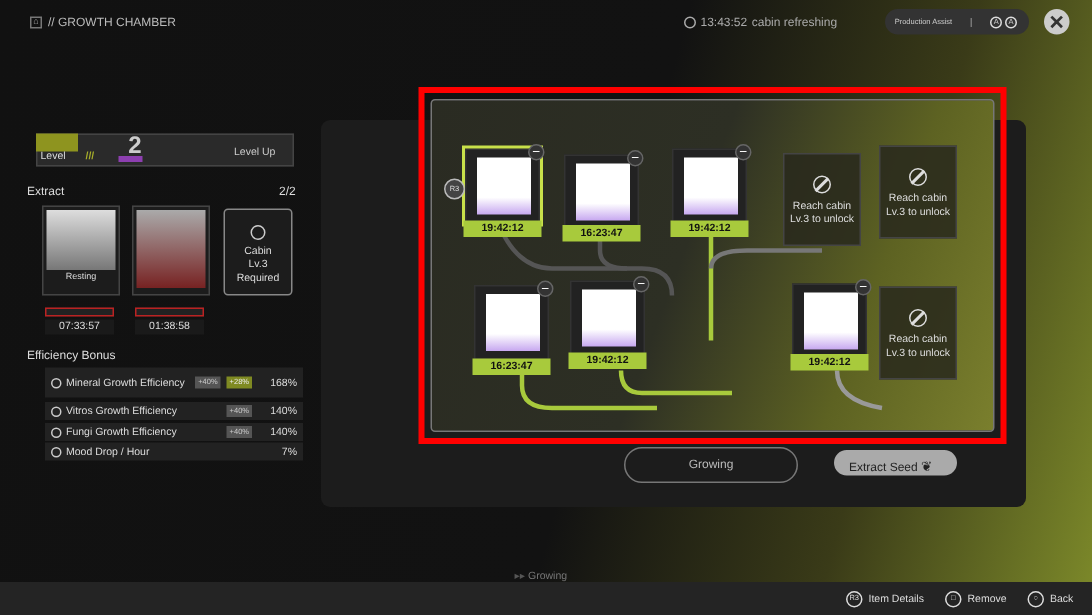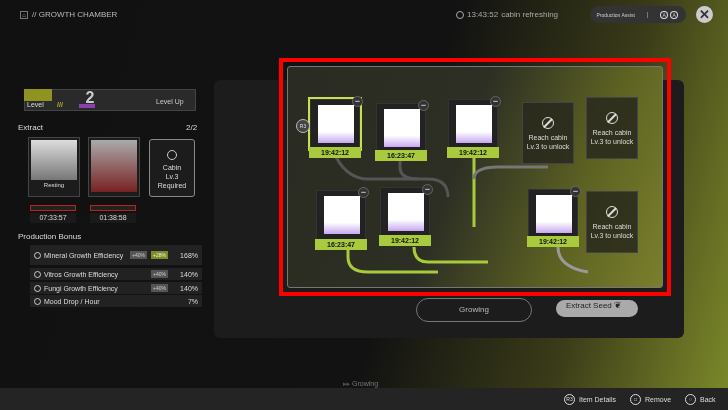--- a/index.html
+++ b/index.html
@@ -38,21 +38,21 @@
 .grid-bg{left:287px;top:66px;width:376px;height:222px;border:1px solid #777;border-radius:3px;background:linear-gradient(110deg,#2a2b22 0%,#2d2f24 45%,#5d6222 75%,#7a7f2d 100%)}
 .slot{position:absolute;width:50px;height:50px;background:#222;border:1px solid #333}
 .slot .img{position:absolute;left:7px;top:5px;width:36px;height:38px;background:linear-gradient(#fff 0%,#fff 70%,#c7a8f0 100%)}
 .slot .minus{position:absolute;right:-4px;top:-4px;width:11px;height:11px;border-radius:50%;background:#333;border:1px solid #666;color:#fff;font-size:9px;line-height:9px;text-align:center}
 .timer{position:absolute;width:52px;height:11px;background:#a8ca3c;color:#111;font-size:7px;font-weight:bold;text-align:center;line-height:11px}
 .locked{position:absolute;width:52px;height:62px;background:rgba(40,40,28,0.85);border:1px solid #444;color:#ddd;font-size:7px;text-align:center;padding-top:14px;line-height:9px}
 .locked .no{display:block;width:12px;height:12px;margin:0 auto 4px;border:1.5px solid #ddd;border-radius:50%;position:relative}
 .locked .no:after{content:"";position:absolute;left:4px;top:-1px;width:1.5px;height:12px;background:#ddd;transform:rotate(45deg)}
 .selected{outline:2px solid #c8e04a}
 .btn-growing{left:416px;top:298px;width:116px;height:24px;border:1px solid #777;border-radius:12px;color:#bbb;font-size:8px;text-align:center;line-height:22px}
-.btn-extract{left:556px;top:300px;width:82px;height:17px;border-radius:9px;background:#aaa;color:#222;font-size:8px;line-height:11px;padding-left:10px}
+.btn-extract{left:556px;top:300px;width:82px;height:17px;border-radius:9px;background:#aaa;color:#222;font-size:8px;line-height:23px;padding-left:10px}
 .footer{left:0;top:388px;width:728px;height:22px;background:#242424}
 .footer-growing{left:343px;top:380px;font-size:7px;color:#777}
 .hint{top:394px;font-size:7px;color:#ddd;display:flex;align-items:center;gap:4px}
 .hint .b{width:11px;height:11px;border:1px solid #ddd;border-radius:50%;font-size:5px;line-height:9px;text-align:center}
 .paths path{fill:none;stroke-width:3}
 </style>
 </head>
 <body>
 
 <div class="root">
@@ -97,21 +97,21 @@
   <div class="abs" style="left:90px;top:205px;width:46px;height:6px;border:1px solid #b22;background:#222"></div>
   <div class="abs" style="left:90px;top:213px;width:46px;height:10px;background:#1a1a1a;font-size:7px;text-align:center;line-height:10px">01:38:58</div>
 
   <div class="abs card" style="left:149px;top:139px;width:46px;height:58px;border-color:#888;border-radius:3px;text-align:center;font-size:7px;padding-top:10px;line-height:9px">
     <div style="width:10px;height:10px;border:1.5px solid #ccc;border-radius:50%;margin:0 auto 3px"></div>
     <div>Cabin</div>
     <div>Lv.3</div>
     <div>Required</div>
   </div>
 
-  <div class="abs bonus-title">Production Bonus</div>
+  <div class="abs bonus-title">Efficiency Bonus</div>
   <div class="abs brow" style="top:245px;height:20px">
     <span class="ico"></span>
     <span class="name" style="width:70px">Mineral Growth Efficiency</span>
     <span class="tag">+40%</span>
     <span class="tag green">+28%</span>
     <span class="pct">168%</span>
   </div>
   <div class="abs brow" style="top:268px;height:12px">
     <span class="ico"></span>
     <span class="name">Vitros Growth Efficiency</span>

